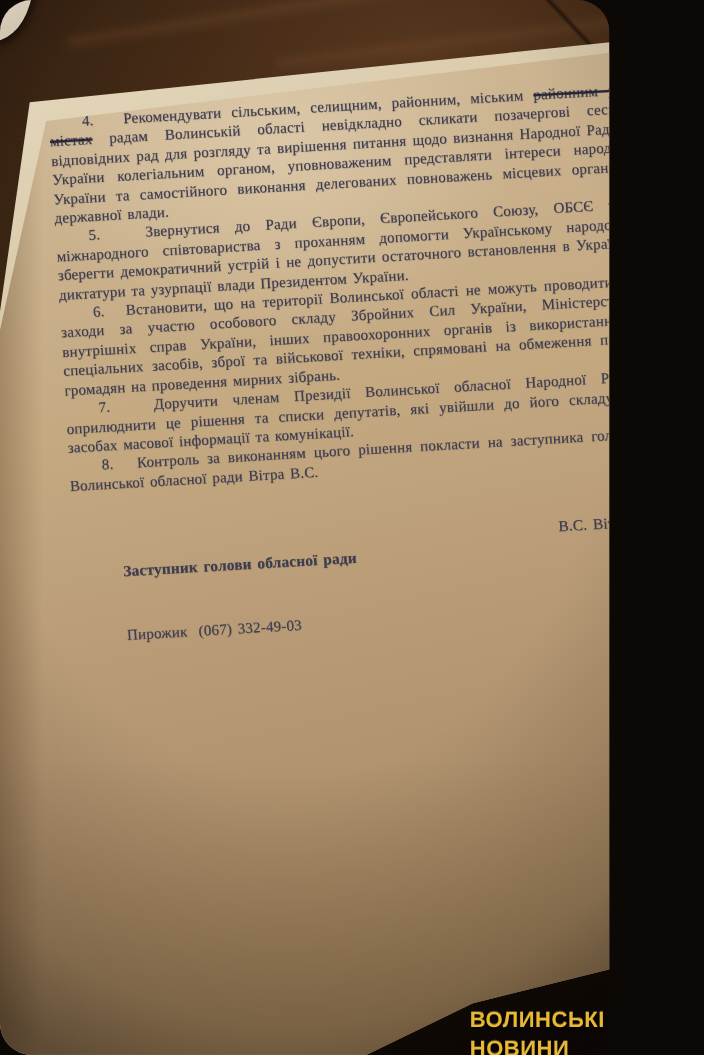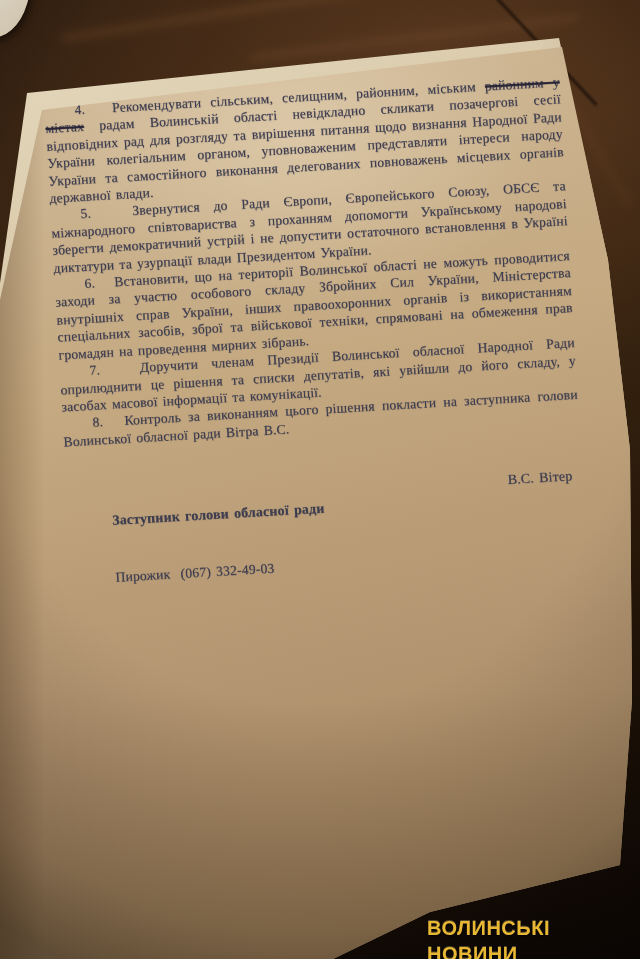--- a/index.html
+++ b/index.html
@@ -1,18 +1,19 @@
 <!DOCTYPE html>
 <html><head>
 <meta charset="utf-8">
 <style>
   html,body{margin:0;padding:0;background:#0c0805;}
   .frame{
-    position:relative;width:640px;height:959px;overflow:hidden;
+    position:relative;width:554px;height:959px;overflow:hidden;
     font-family:"Liberation Serif",serif;
+    border-radius:29px;
   }
   
   .table-bg{
     position:absolute;inset:0;
     background:
       radial-gradient(ellipse 130% 55% at 68% 6%, rgba(120,76,42,.50), rgba(0,0,0,0) 62%),
       linear-gradient(163deg,#2c1b0e 0%,#3d2613 26%,#34210f 48%,#241508 70%,#130b05 88%,#0b0704 100%);
   }
   .wood-seam{
     position:absolute;left:476px;top:-22px;width:3px;height:175px;

